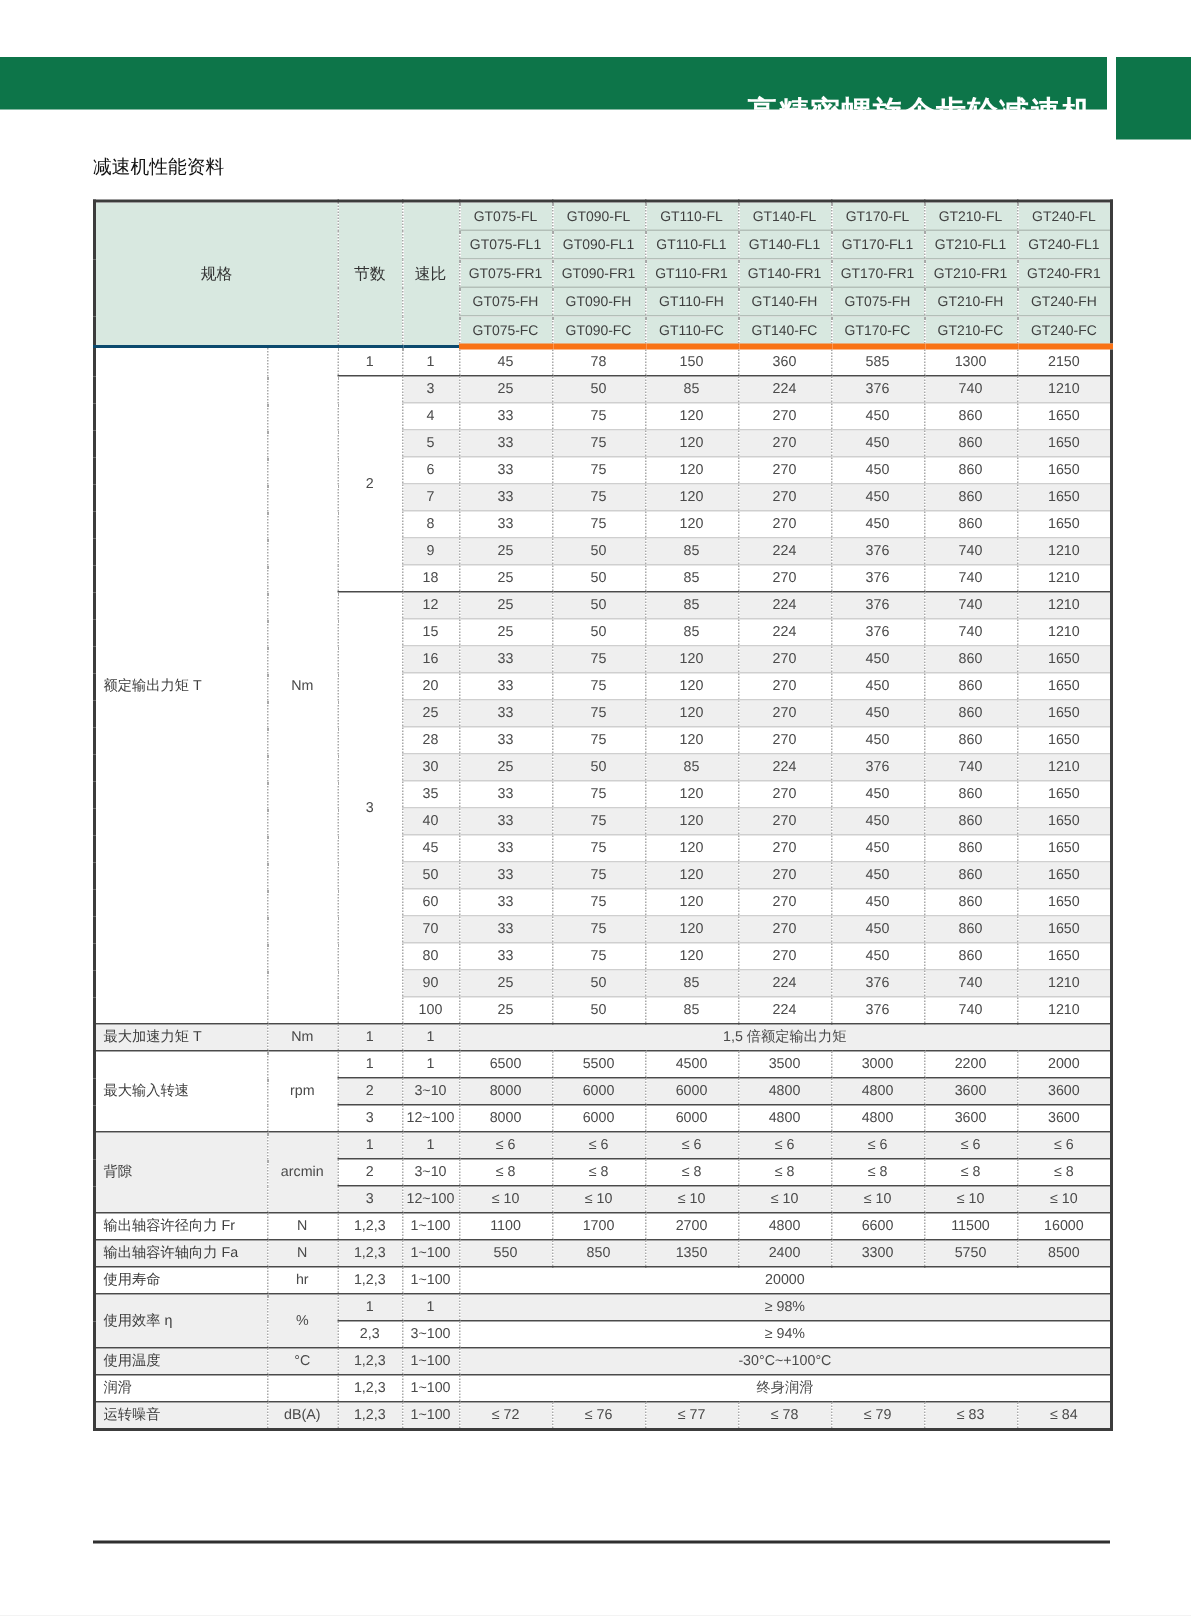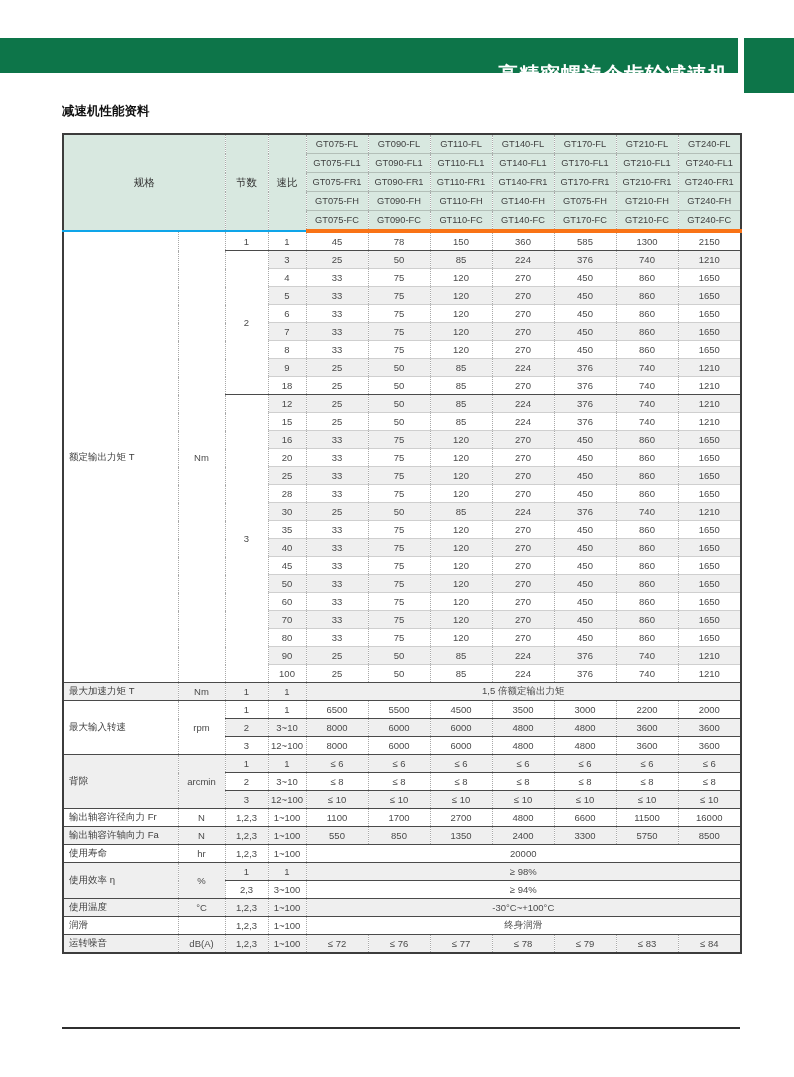--- a/index.html
+++ b/index.html
@@ -22,40 +22,40 @@
   .green-square {
     position:absolute; top:38px; left:744px; width:50px; height:55px;
     background:var(--green);
   }
   .subtitle {
     position:absolute; top:76px; left:0; width:738px; text-align:right;
     font-size:13px; font-weight:bold; color:#5c666d;
   }
   .section-title {
     position:absolute; top:103px; left:62px; margin:0;
-    font-size:12.5px; font-weight:bold; color:#111;text-align:center;
+    font-size:12.5px; font-weight:normal; color:#111;text-align:center;
   }
   
   table.spec {
     position:absolute; top:133px; left:62px; width:678px;
     border-collapse:collapse; table-layout:fixed;
     border:2px solid #3c3c3c;
     font-size:9.5px; color:#4a4a4a;
   }
   table.spec th, table.spec td {
     border-right:1px dotted #a8a8a8;
     padding:0 2px; text-align:center; font-weight:normal;
     overflow:hidden; white-space:nowrap;
   }
   thead th {
     background:var(--mint); height:18px; font-size:9.3px; color:#3f3f3f;
     border-bottom:1px solid #b3bfb8;
     margin-left:48px;
   }
-  thead th.corner { font-size:10.5px; color:#333; border-bottom:2px solid #0ea5e9; }
+  thead th.corner { font-size:10.5px; color:#333; border-bottom:2px solid #0c4a6e; }
   thead tr:last-child th { border-bottom:4px solid #f97316; }
   tbody td { height:17px; border-top:1px solid #cfcfcf; background:#fff; }
   tbody tr.shade td { background:#efefef; }
   tbody td.label, tbody td.unit, tbody td.stages.merged { background:#fff; }
   tbody td.label { text-align:left; padding-left:5px; color:#3d3d3d; }
   tbody tr.section-start td { border-top:1.5px solid #4a4a4a; }
   tbody tr.group-start td { border-top:1.5px solid #4a4a4a; }
   
   .footer-line {
     position:absolute; top:1027px; left:62px; width:678px; height:2px;

